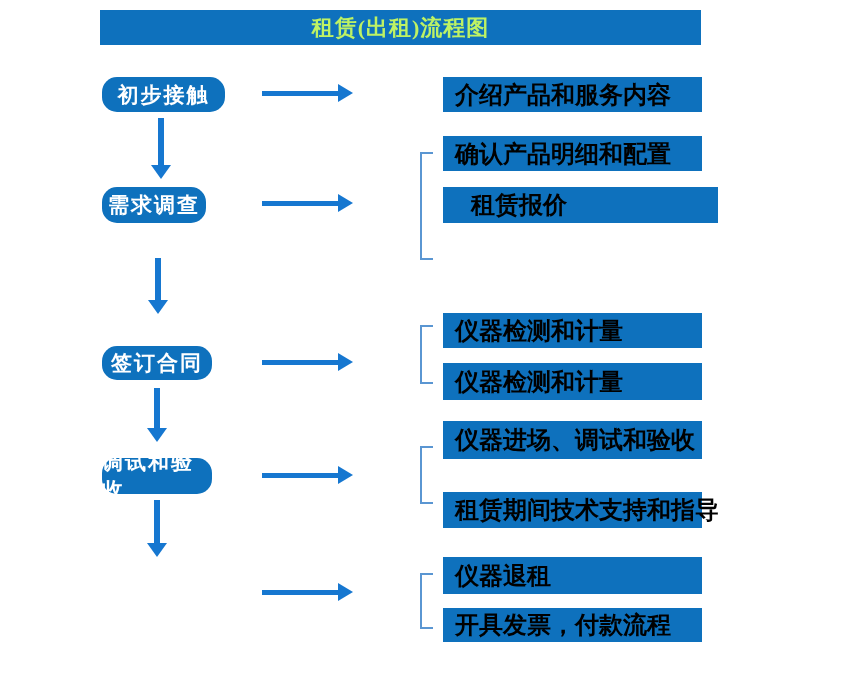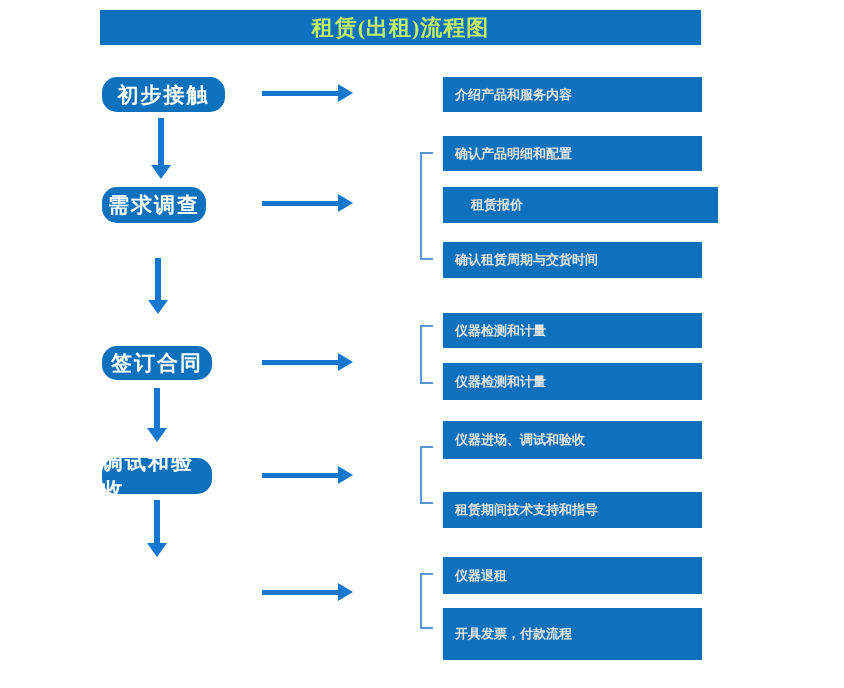--- a/index.html
+++ b/index.html
@@ -36,35 +36,35 @@
   #step1 { top: 187px; width: 104px; height: 36px; }
   #step2 { top: 346px; width: 110px; height: 34px; }
   #step3 { top: 458px; width: 110px; height: 36px; }
   #step4 { top: 573px; width: 110px; height: 37px; }
 
   
   .detail {
     position: absolute;
     left: 443px; width: 247px;
     background: #0e71bd;
-    color: #e5e5e5; font-weight: bold; font-size: 13px;
+    color: #000000; font-weight: bold; font-size: 24px;
     display: flex; align-items: center;
     padding-left: 12px;
     white-space: nowrap;
   }
   #d0-0 { top: 77px;  height: 35px; }
   #d1-0 { top: 136px; height: 35px; }
   #d1-1 { top: 187px; height: 36px; padding-left: 28px; }
   #d1-2 { top: 242px; height: 36px; }
   #d2-0 { top: 313px; height: 35px; }
   #d2-1 { top: 363px; height: 37px; }
   #d3-0 { top: 421px; height: 38px; }
   #d3-1 { top: 492px; height: 36px; }
   #d4-0 { top: 557px; height: 37px; }
-  #d4-1 { top: 608px; height: 52px; }
+  #d4-1 { top: 608px; height: 34px; }
 
   
   .h-arrow {
     position: absolute;
     left: 262px; width: 76px; height: 5px;
     background: #1677d0;
   }
   .h-arrow::after {
     content: "";
     position: absolute;
@@ -127,21 +127,20 @@
   <div class="h-arrow" id="ha0"></div>
   <div class="detail" id="d0-0">介绍产品和服务内容</div>
 
   <div class="v-arrow" id="va0"></div>
 
   <div class="step" id="step1">需求调查</div>
   <div class="h-arrow" id="ha1"></div>
   <div class="bracket" id="br1"></div>
   <div class="detail" id="d1-0">确认产品明细和配置</div>
   <div class="detail" id="d1-1">租赁报价</div>
-  <div class="detail" id="d1-2">确认租赁周期与交货时间</div>
 
   <div class="v-arrow" id="va1"></div>
 
   <div class="step" id="step2">签订合同</div>
   <div class="h-arrow" id="ha2"></div>
   <div class="bracket" id="br2"></div>
   <div class="detail" id="d2-0">仪器检测和计量</div>
   <div class="detail" id="d2-1">仪器检测和计量</div>
 
   <div class="v-arrow" id="va2"></div>

